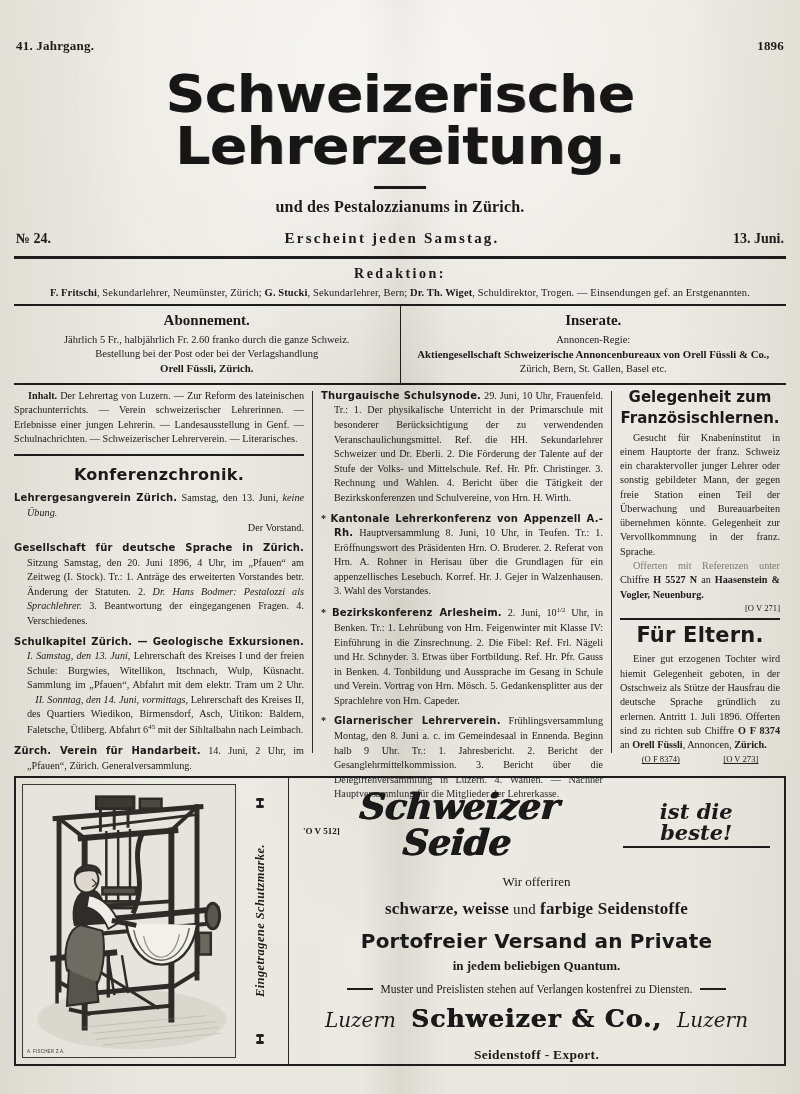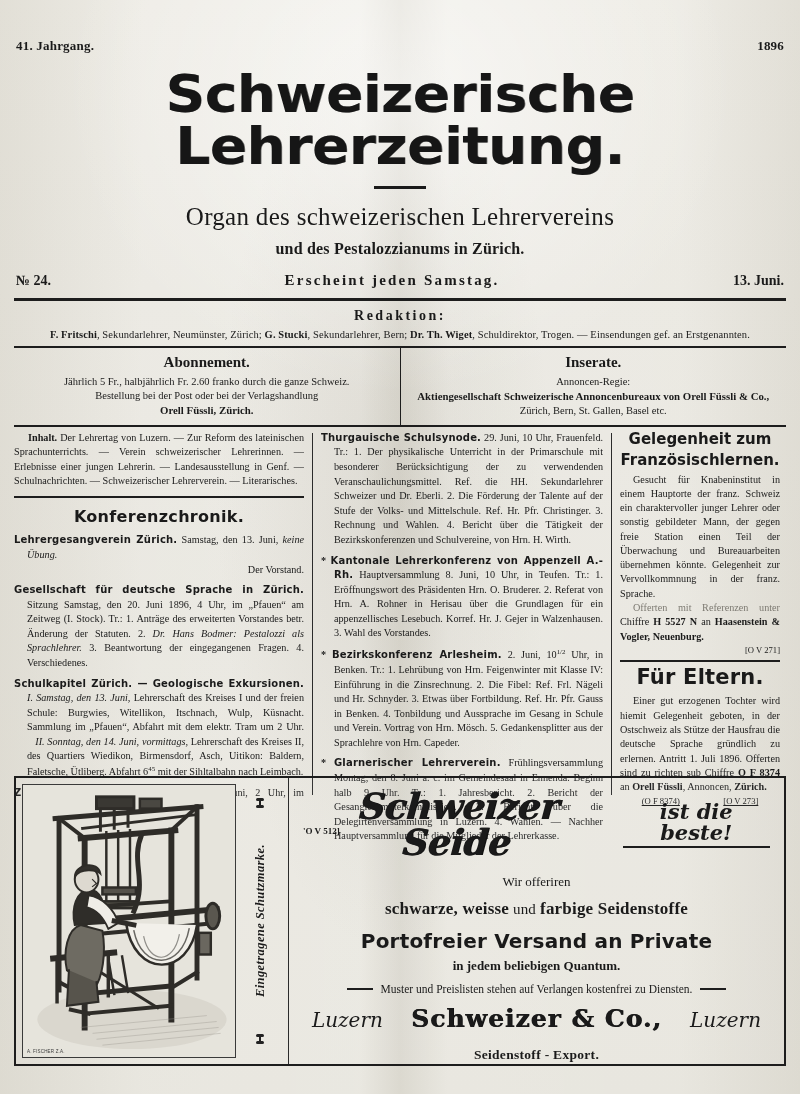--- a/index.html
+++ b/index.html
@@ -396,21 +396,21 @@
   .dash {
     display: inline-block;
     width: 26px;
     height: 2.5px;
     background: #1d1d1d;
   }
   .firm-row {
     display: flex;
     align-items: baseline;
     justify-content: center;
-    gap: 28px;
+    gap: 15px;
     margin-top: 9px;
   }
   .firm-city {
     font-family: "DejaVu Serif", serif;
     font-style: italic;
     font-size: 20px;
   }
   .firm-name {
     font-family: "DejaVu Serif", serif;
     font-weight: bold;
@@ -433,21 +433,20 @@
 <div class="sheet">
 
   <div class="topline">
     <span>41. Jahrgang.</span>
     <span>1896</span>
   </div>
 
   <div class="masthead-title">Schweizerische Lehrerzeitung.</div>
   <div class="rule-short"></div>
 
-  <div class="subtitle1">Organ des schweizerischen Lehrervereins</div>
   <div class="subtitle2">und des Pestalozzianums in Zürich.</div>
 
   <div class="issueline">
     <span>№ 24.</span>
     <span class="center">Erscheint jeden Samstag.</span>
     <span>13. Juni.</span>
   </div>
 
   <div class="rule-thick"></div>
 

